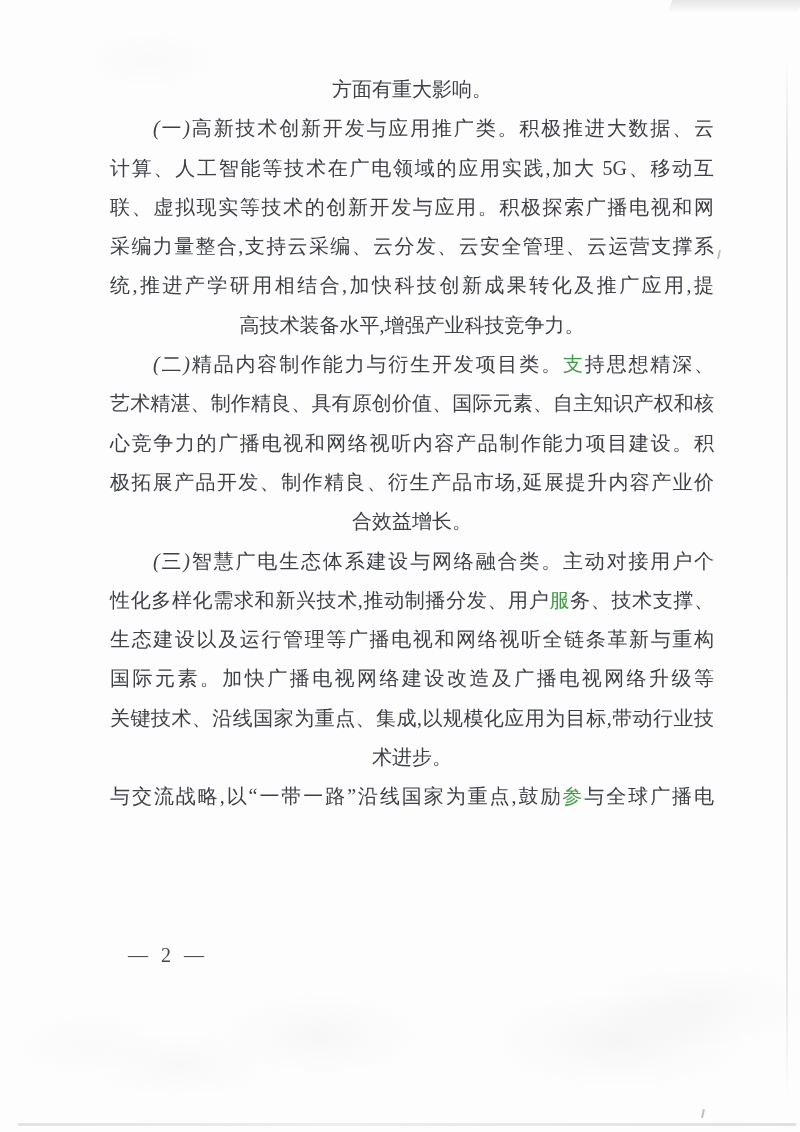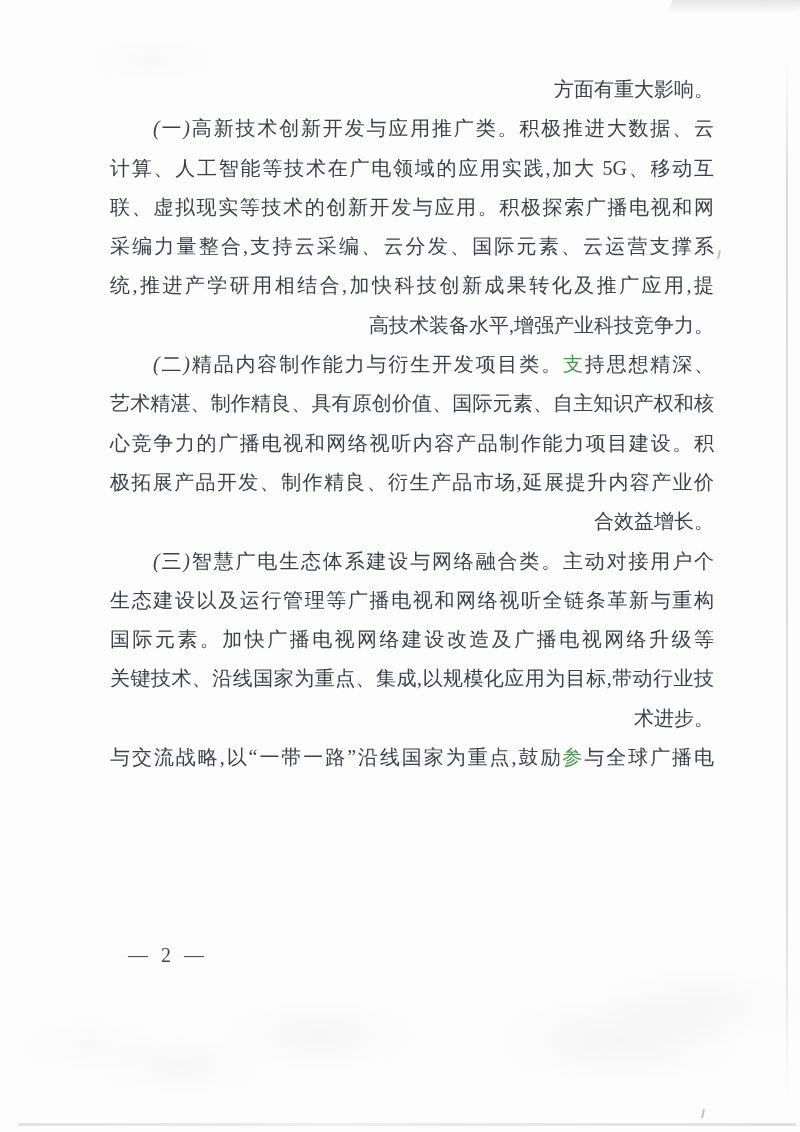--- a/index.html
+++ b/index.html
@@ -33,21 +33,21 @@
     left: 110px;
     top: 70px;
     width: 604px;
     font-size: 20px;
     line-height: 39.3px;
     color: #3e4046;
     -webkit-font-smoothing: antialiased;
   }
   .line {
     white-space: nowrap;
-    text-align: right;
+    text-align: center;
   }
   .line.fill {
     white-space: normal;
     text-align: justify;
     text-align-last: justify;
     text-justify: inter-character;
   }
   .line.indent { text-indent: 43px; }
   .kai { font-style: oblique 6deg; }
   .green-char { color: #3f9b45; }
@@ -99,29 +99,30 @@
 <body>
 
 <div class="page">
   <div class="scan-noise"></div>
 
   <div class="doc-text">
       <div class="line"><span>方面有重大影响。</span></div>
       <div class="line fill indent"><span class="kai">(一)高新技术创新开发与应用推广类。</span><span>积极推进大数据、云</span></div>
       <div class="line fill"><span>计算、人工智能等技术在广电领域的应用实践,加大 5G、移动互</span></div>
       <div class="line fill"><span>联、虚拟现实等技术的创新开发与应用。积极探索广播电视和网</span></div>
-      <div class="line fill"><span>采编力量整合,支持云采编、云分发、国际元素、云运营支撑系</span></div>
+      <div class="line fill"><span>采编力量整合,支持云采编、云分发、云安全管理、云运营支撑系</span></div>
       <div class="line fill"><span>统,推进产学研用相结合,加快科技创新成果转化及推广应用,提</span></div>
       <div class="line"><span>高技术装备水平,增强产业科技竞争力。</span></div>
       <div class="line fill indent"><span class="kai">(二)精品内容制作能力与衍生开发项目类。</span><span class="green-char">支</span><span>持思想精深、</span></div>
       <div class="line fill"><span>艺术精湛、制作精良、具有原创价值、国际元素、自主知识产权和核</span></div>
       <div class="line fill"><span>心竞争力的广播电视和网络视听内容产品制作能力项目建设。积</span></div>
       <div class="line fill"><span>极拓展产品开发、制作精良、衍生产品市场,延展提升内容产业价</span></div>
       <div class="line"><span>合效益增长。</span></div>
       <div class="line fill indent"><span class="kai">(三)智慧广电生态体系建设与网络融合类。</span><span>主动对接用户个</span></div>
+      <div class="line fill"><span>性化多样化需求和新兴技术,推动制播分发、用户</span><span class="green-char">服</span><span>务、技术支撑、</span></div>
       <div class="line fill"><span>生态建设以及运行管理等广播电视和网络视听全链条革新与重构</span></div>
       <div class="line fill"><span>国际元素。加快广播电视网络建设改造及广播电视网络升级等</span></div>
       <div class="line fill"><span>关键技术、沿线国家为重点、集成,以规模化应用为目标,带动行业技</span></div>
       <div class="line"><span>术进步。</span></div>
       <div class="line fill"><span>与交流战略,以“一带一路”沿线国家为重点,鼓励</span><span class="green-char">参</span><span>与全球广播电</span></div>
     </div>
 
   <div class="page-number">
     <span>— 2 —</span>
   </div>

